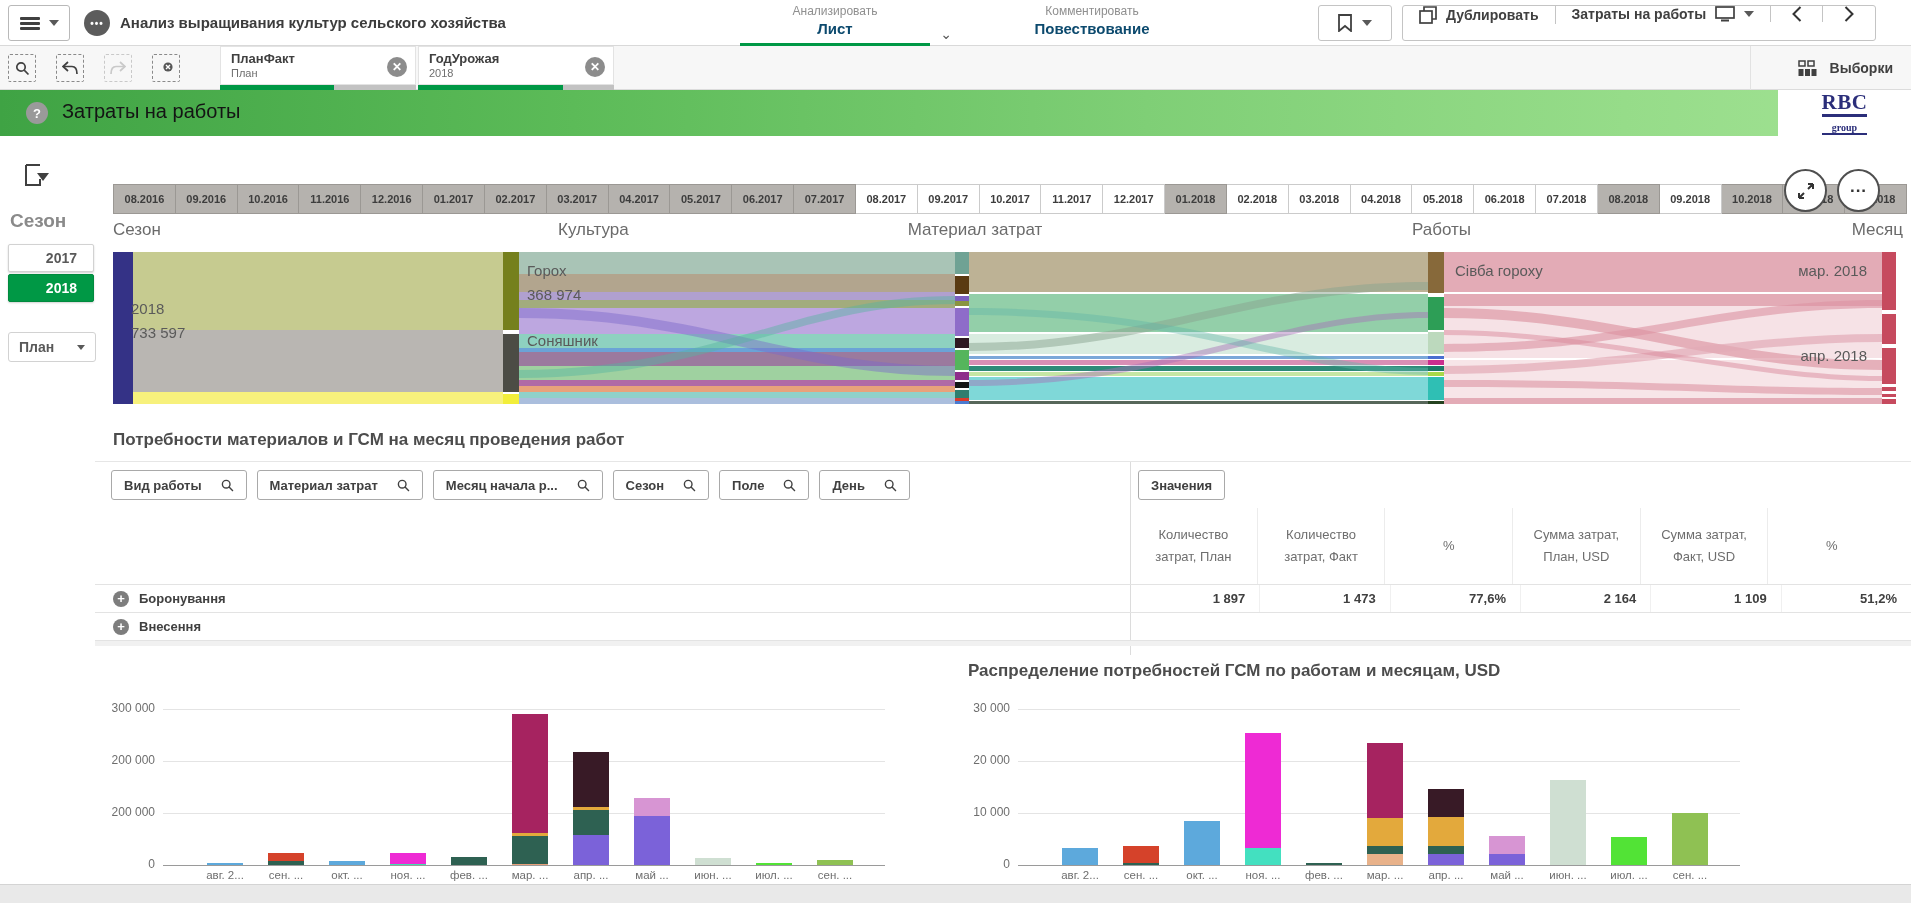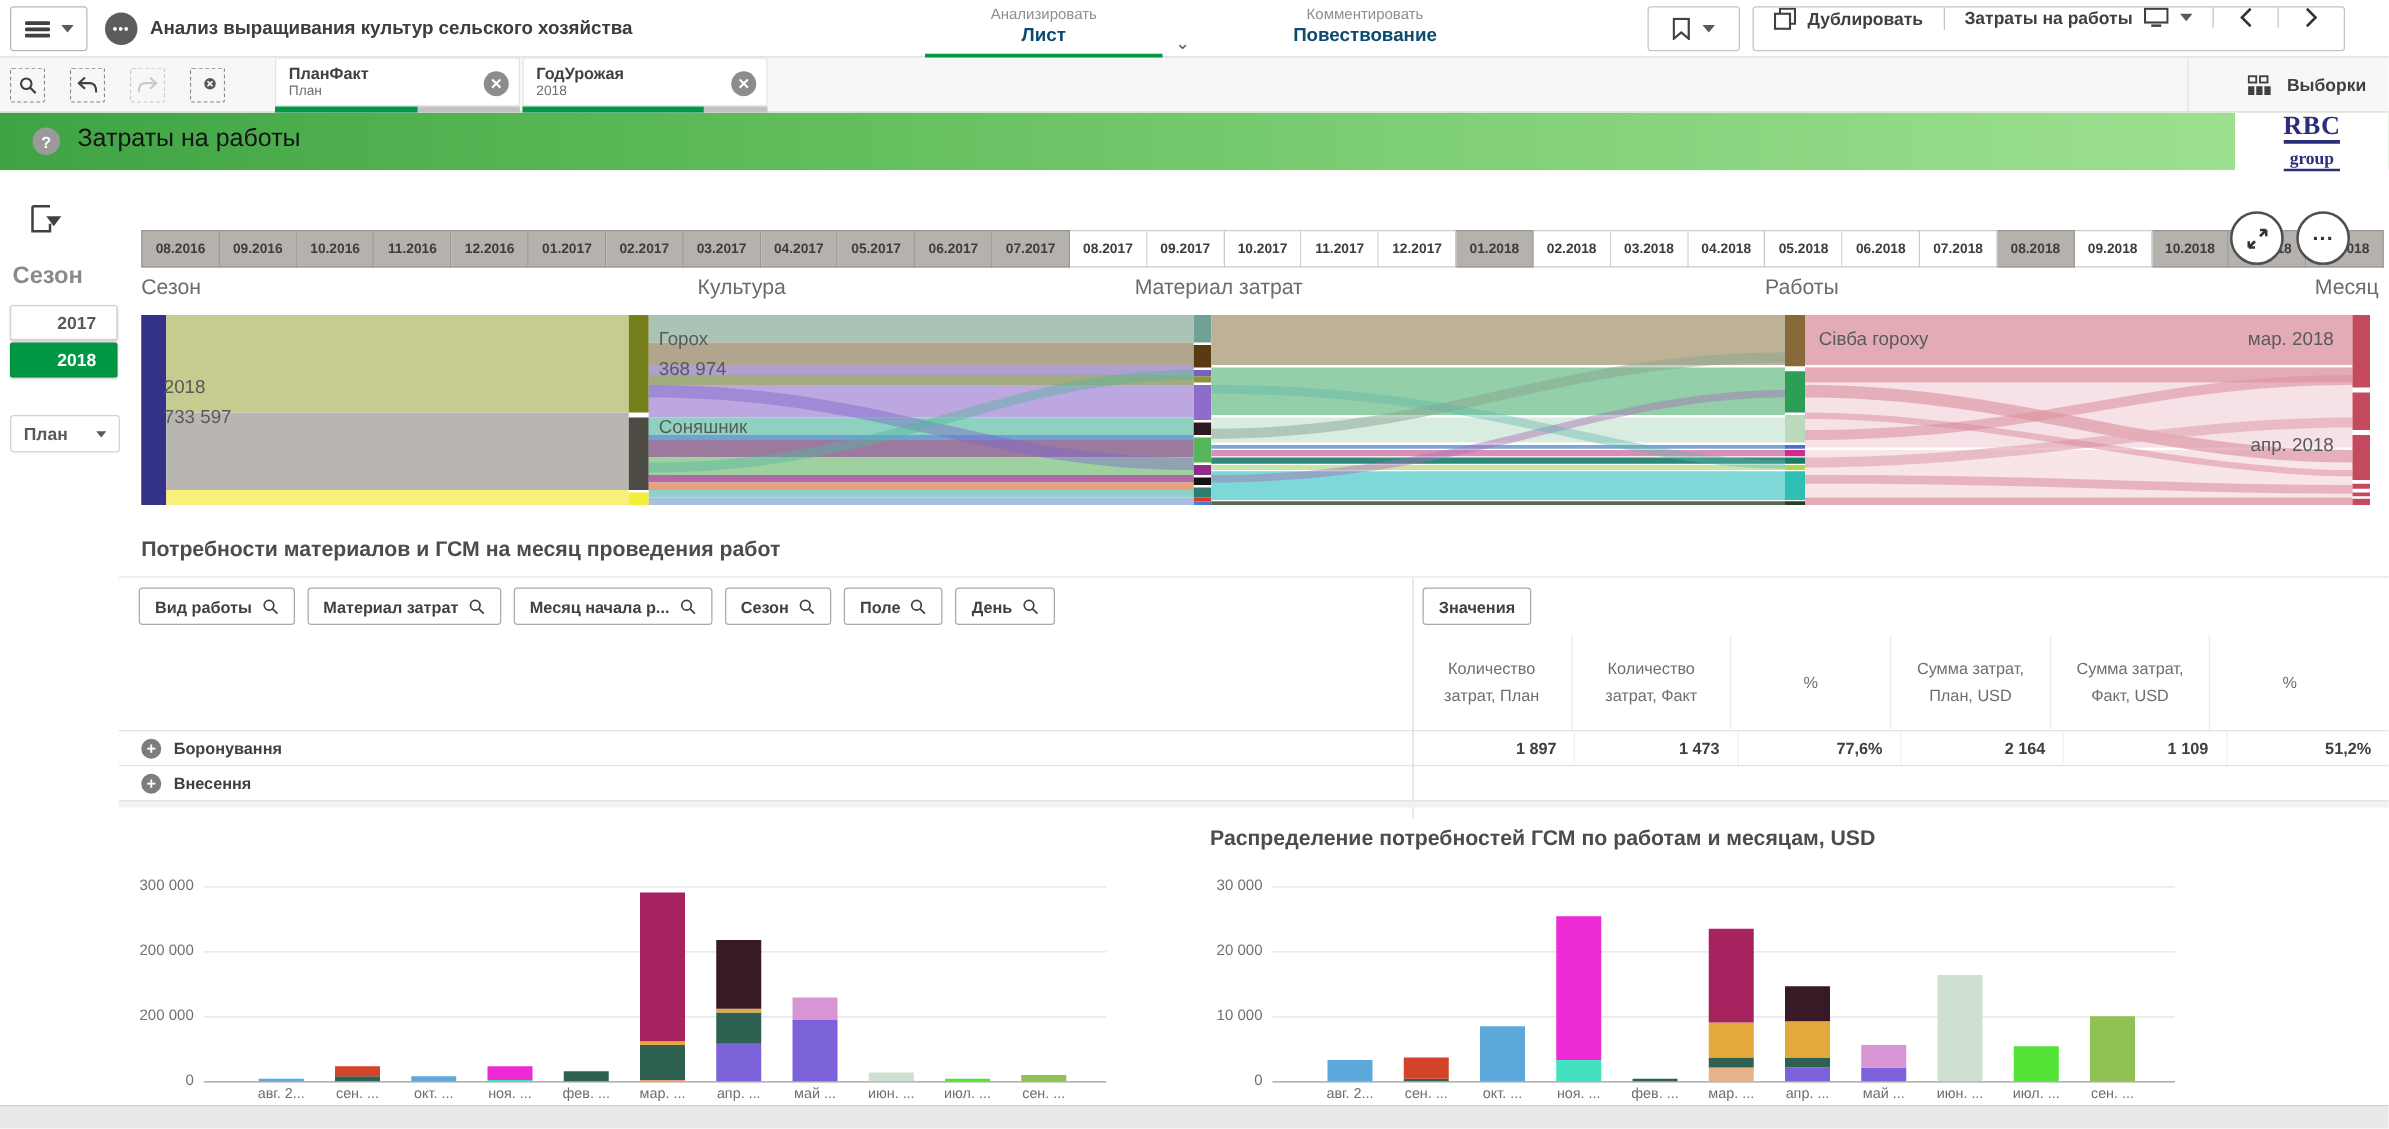--- a/index.html
+++ b/index.html
@@ -41,24 +41,24 @@
   .sel-chip-x{position:absolute;right:8px;top:10px;width:20px;height:20px;border-radius:50%;background:#8c8c8c;color:#fff;display:flex;align-items:center;justify-content:center;font-size:12px;font-weight:700}
   .sel-chip-bar{height:5px;background:#c2c2c2;display:flex}
   .sel-chip-bar i{display:block;background:#009845;height:100%}
   .selbar-divider{position:absolute;right:160px;top:0;height:44px;width:1px;background:#e2e2e2}
   .selections-btn{position:absolute;right:8px;top:0;height:44px;display:flex;align-items:center;gap:13px;padding:0 10px;font-size:14px;font-weight:700;color:#404040;cursor:pointer}
 
   
   .sheet-header{position:absolute;top:90px;left:0;width:1911px;height:46px;background:linear-gradient(90deg,#3fa344 0%,#5cbb58 30%,#7fcf76 60%,#96dc89 85%,#a2e294 100%)}
   .help-circle{position:absolute;left:26px;top:12px;width:22px;height:22px;border-radius:50%;background:#9a9a9a;color:#fff;font-weight:700;display:flex;align-items:center;justify-content:center;font-size:13px}
   .sheet-title{position:absolute;left:62px;top:10px;font-size:20px;color:#141414}
-  .logo-box{position:absolute;right:0;top:0;width:123px;height:46px;background:#fff;display:flex;align-items:center;justify-content:center}
+  .logo-box{position:absolute;right:0;top:0;width:133px;height:46px;background:#fff;display:flex;align-items:center;justify-content:center}
   .rbc{color:#2b2e7a;text-align:center;font-weight:800;line-height:1;font-family:"Liberation Serif",serif}
   .rbc .l1{font-size:21px;letter-spacing:.5px;border-bottom:3px solid #2b2e7a;padding-bottom:1px}
-  .rbc .l2{font-size:14px;border-bottom:2px solid #2b2e7a;margin-top:6px}
+  .rbc .l2{font-size:10px;border-bottom:2px solid #2b2e7a;margin-top:6px}
 
   
   .export-btn{position:absolute;left:24px;top:163px;width:26px;height:26px;cursor:pointer}
   .season-label{position:absolute;left:10px;top:210px;font-size:19px;font-weight:700;color:#8a8a8a}
   .season-btn{position:absolute;left:8px;width:86px;height:28px;border-radius:2px;font-size:14px;font-weight:700;line-height:27px;text-align:right;padding-right:16px;cursor:pointer;box-shadow:0 1px 2px rgba(0,0,0,.18)}
   .season-btn.plain{background:#fff;border:1px solid #d2d2d2;color:#595959}
   .season-btn.sel{background:#009845;border:1px solid #008a3e;color:#fff}
   .plan-dropdown{position:absolute;left:8px;top:332px;width:88px;height:30px;background:#fff;border:1px solid #d2d2d2;border-radius:3px;display:flex;align-items:center;justify-content:space-between;padding:0 10px;font-weight:700;color:#595959;font-size:14px;cursor:pointer}
 
   
@@ -74,21 +74,21 @@
   .sankey-col-label{position:absolute;top:220px;font-size:17px;color:#6b6b6b}
   .sankey{position:absolute;left:95px;top:248px;width:1816px;height:160px}
   .sk-label{font-size:15px;fill:#5a5a5a;font-family:"Liberation Sans",sans-serif}
   .sk-label.end{text-anchor:end}
 
   
   .pivot{position:absolute;left:95px;top:425px;width:1816px;height:230px}
   .pivot-title{position:absolute;left:18px;top:5px;font-size:17px;font-weight:700;color:#4c4c4c}
   .pivot-box{position:absolute;left:0;top:36px;right:0;bottom:0;border-top:1px solid #e6e6e6;background:#fff}
   .dim-chips{position:absolute;left:16px;top:8px;display:flex;gap:10px}
-  .chip{height:30px;border:1px solid #a9a9a9;border-radius:3px;background:#fff;display:flex;align-items:center;gap:8px;padding:0 12px;font-size:13px;font-weight:700;color:#404040;white-space:nowrap;cursor:pointer}
+  .chip{height:30px;border:1px solid #a9a9a9;border-radius:3px;background:#fff;display:flex;align-items:center;gap:19px;padding:0 12px;font-size:13px;font-weight:700;color:#404040;white-space:nowrap;cursor:pointer}
   .values-chip{position:absolute;left:1043px;top:8px}
   .pivot-vline{position:absolute;left:1035px;top:0;bottom:0;width:1px;background:#dcdcdc}
   .pivot-cols{position:absolute;left:1035px;right:16px;top:46px;height:76px;display:flex}
   .pcol{flex:1;display:flex;align-items:center;justify-content:center;text-align:center;font-size:13px;color:#6e6e6e;border-right:1px solid #ececec;padding:0 14px;line-height:1.7}
   .pcol:last-child{border-right:none}
   .pivot-rows{position:absolute;left:0;right:0;top:122px}
   .prow{height:28px;display:flex;border-top:1px solid #e3e3e3;align-items:stretch}
   .prow-label{width:1035px;display:flex;align-items:center;gap:10px;padding-left:18px;font-size:13px;font-weight:700;color:#404040}
   .expand-ic{width:16px;height:16px;border-radius:50%;background:#7d7d7d;color:#fff;display:flex;align-items:center;justify-content:center;font-size:13px;font-weight:700;line-height:1;cursor:pointer;flex:none}
   .prow-vals{flex:1;display:flex}

